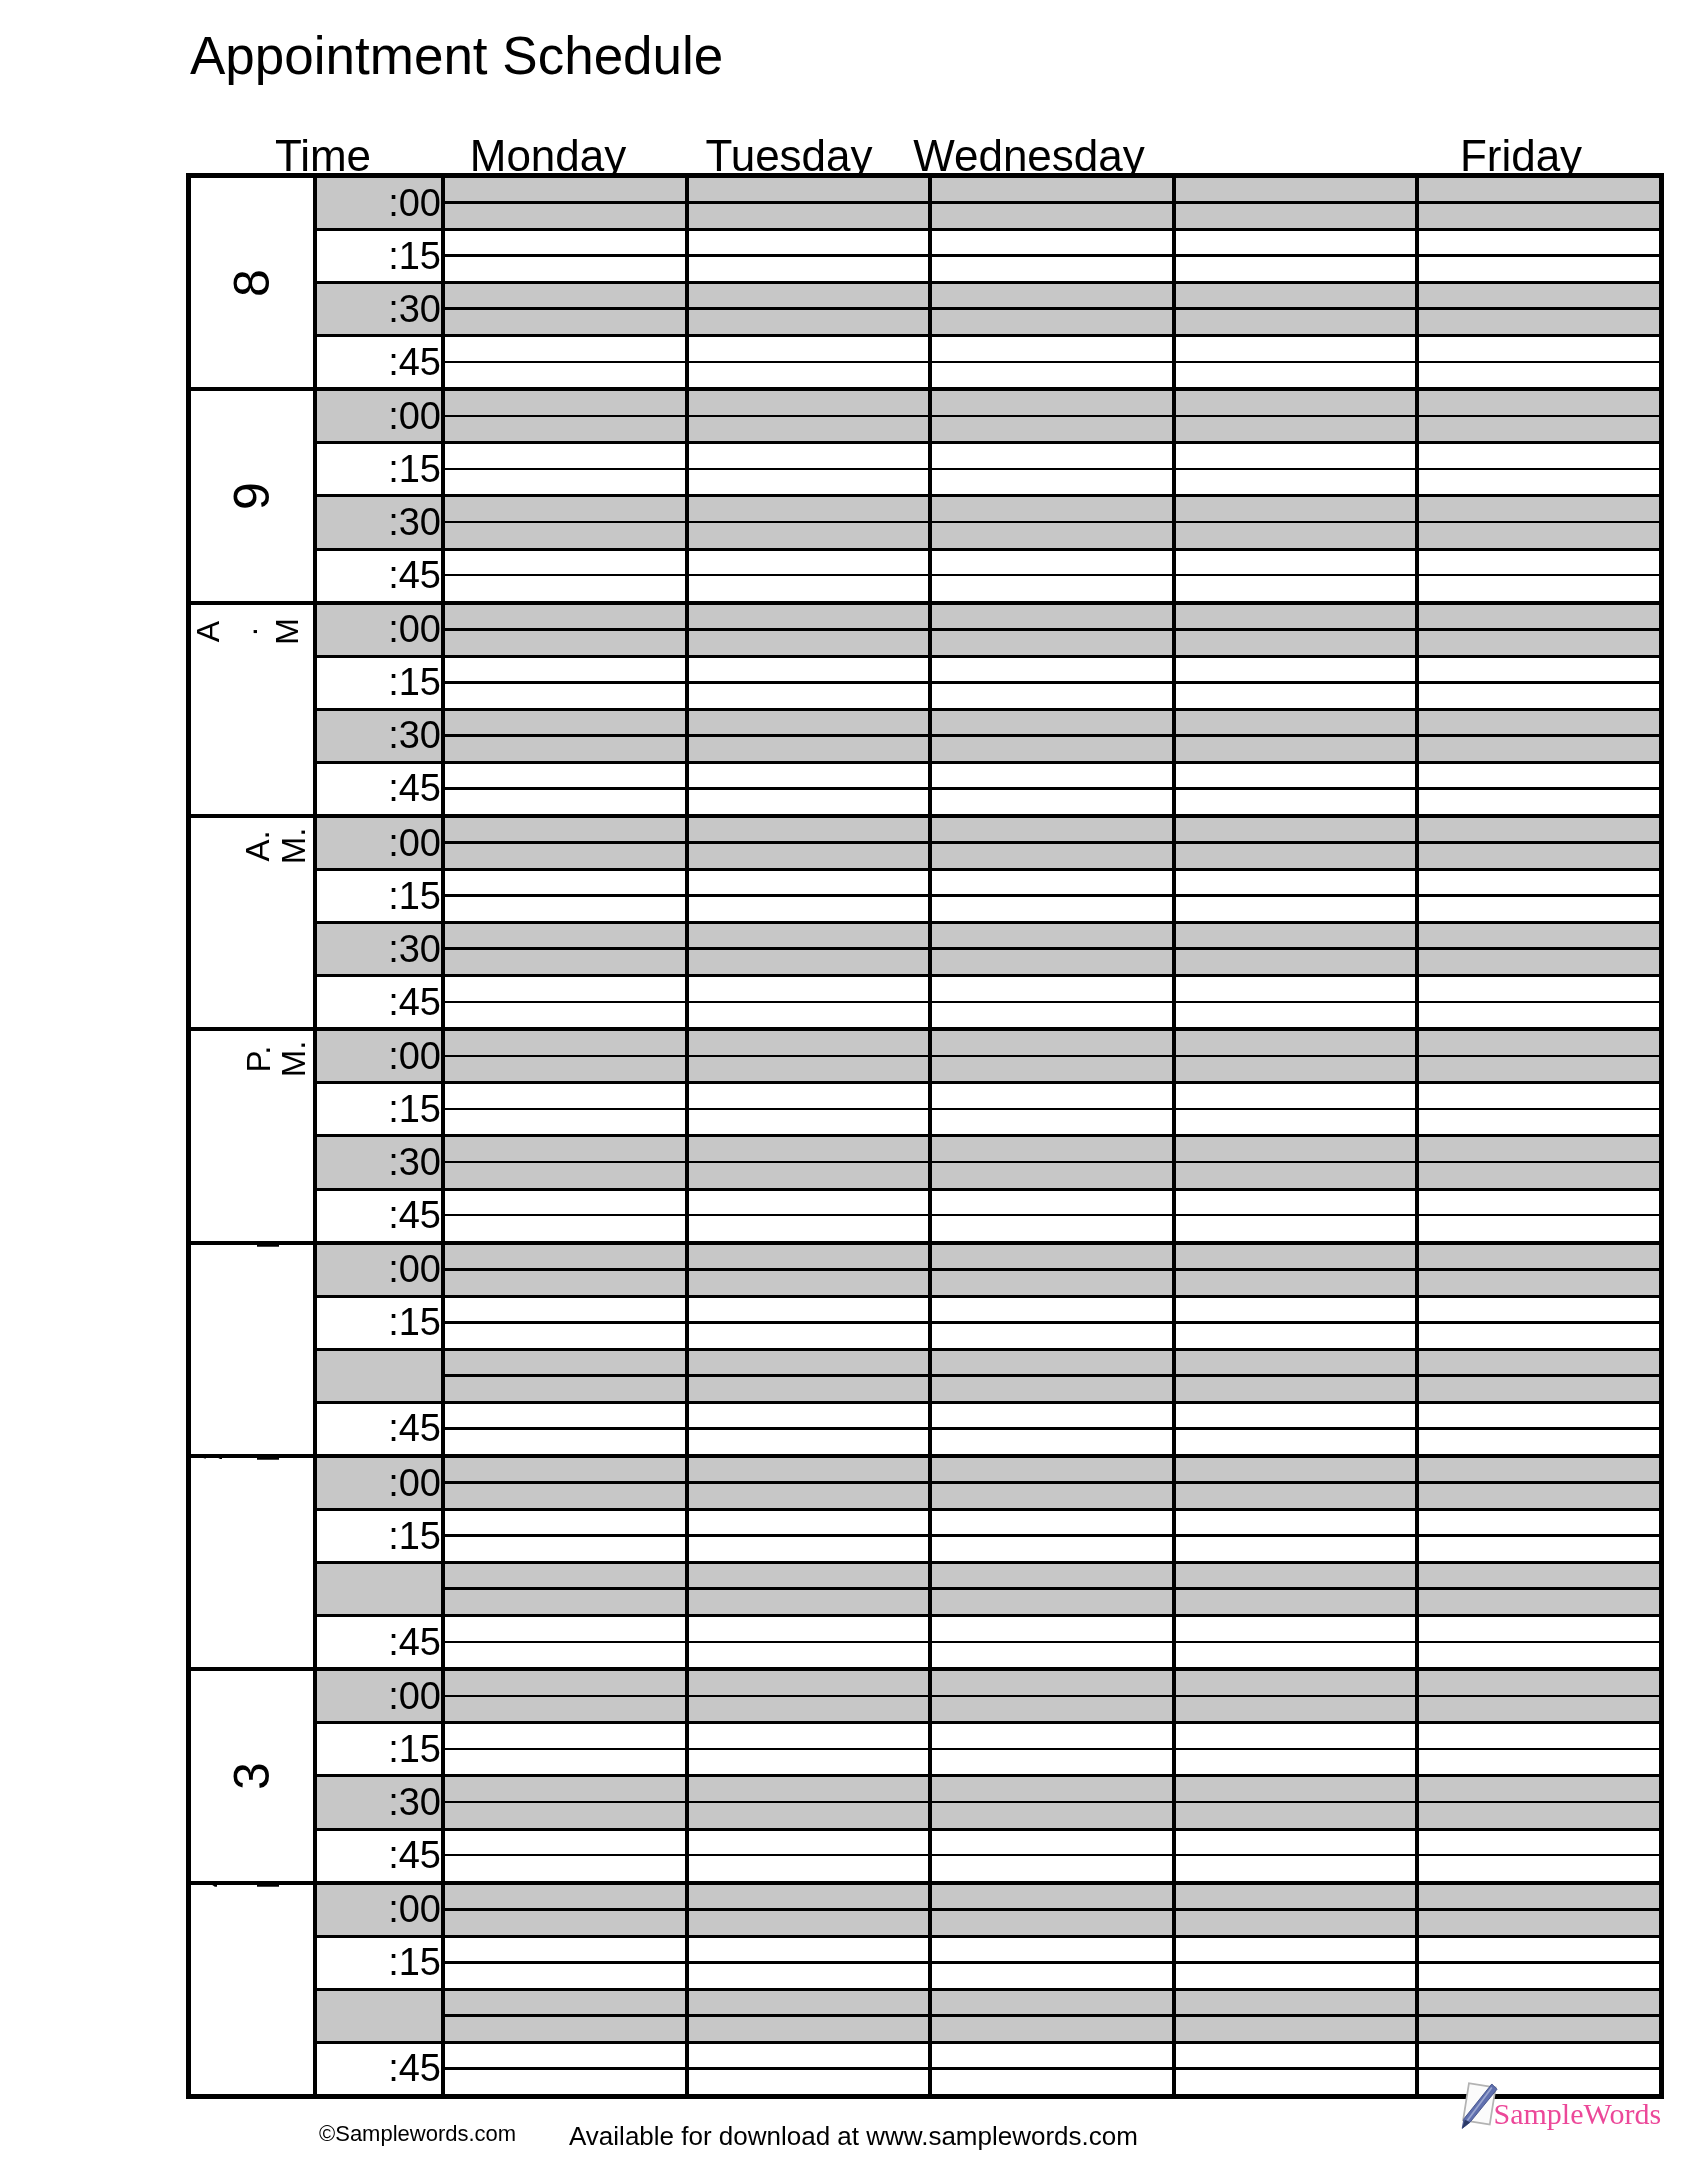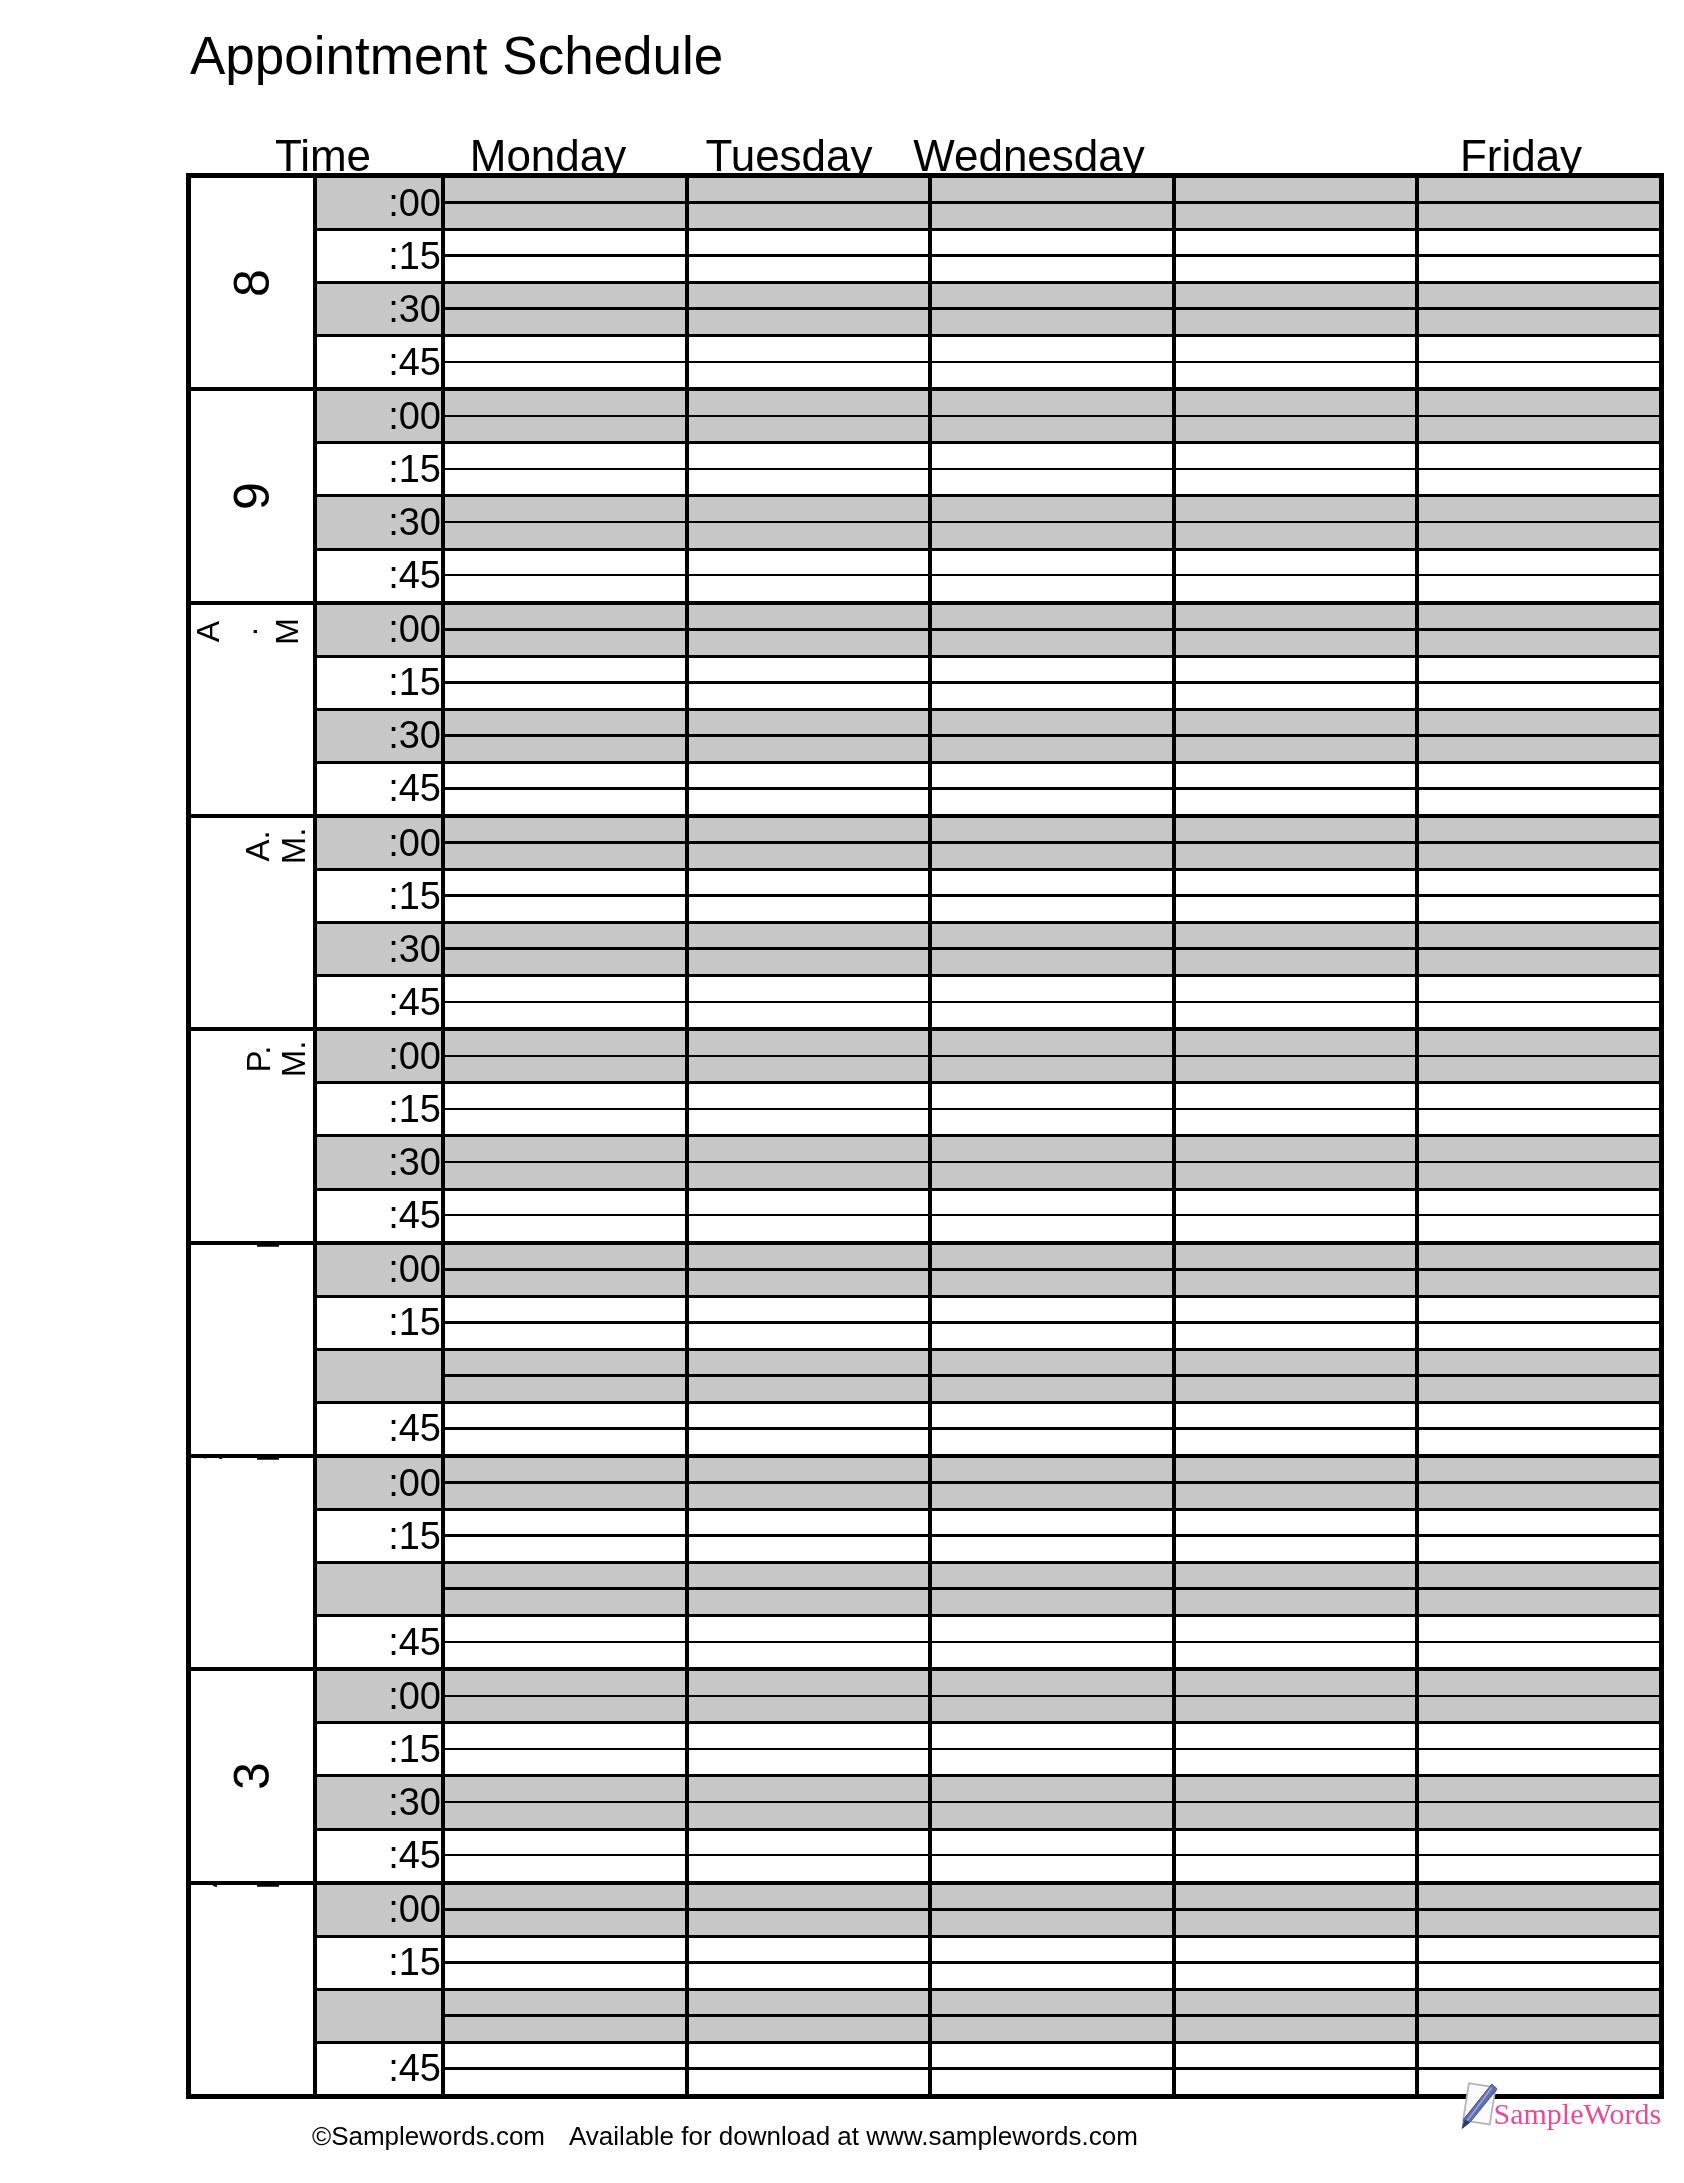--- a/index.html
+++ b/index.html
@@ -44,21 +44,21 @@
 
   .ampm-right { position:absolute; top:3.5px; right:0px; height:49px; display:flex; gap:3.5px; align-items:center; }
   .ampm-right span { display:inline-block; transform:rotate(-90deg); font-size:33px; }
 
   .clip-strip { position:absolute; top:-0.9px; left:0; right:0; height:11.4px; overflow:hidden; white-space:nowrap; }
   .clip-strip span { display:inline-block; transform:rotate(-90deg); font-size:32px; position:relative; top:-23.6px; }
   .clip-strip span:nth-child(1){ margin-left:12.2px; }
   .clip-strip span:nth-child(2){ margin-left:37px; }
   .clip-strip span:nth-child(3){ margin-left:21px; }
 
-  .copyright { position:absolute; left:312px; top:2121px; font-size:26px; }
+  .copyright { position:absolute; left:319px; top:2121px; font-size:22px; }
   .dl-note   { position:absolute; left:569px; top:2121px; font-size:26px; }
   .logo { position:absolute; left:1450px; top:2082px; display:flex; align-items:flex-end; }
   .logo-text { font-family:"Liberation Serif", serif; font-size:30px; color:#ec4899; margin-left:-10.5px; margin-bottom:1.7px; }
 </style>
 </head>
 <body>
 
 <div class="page">
 
   <div class="title">Appointment Schedule</div>

